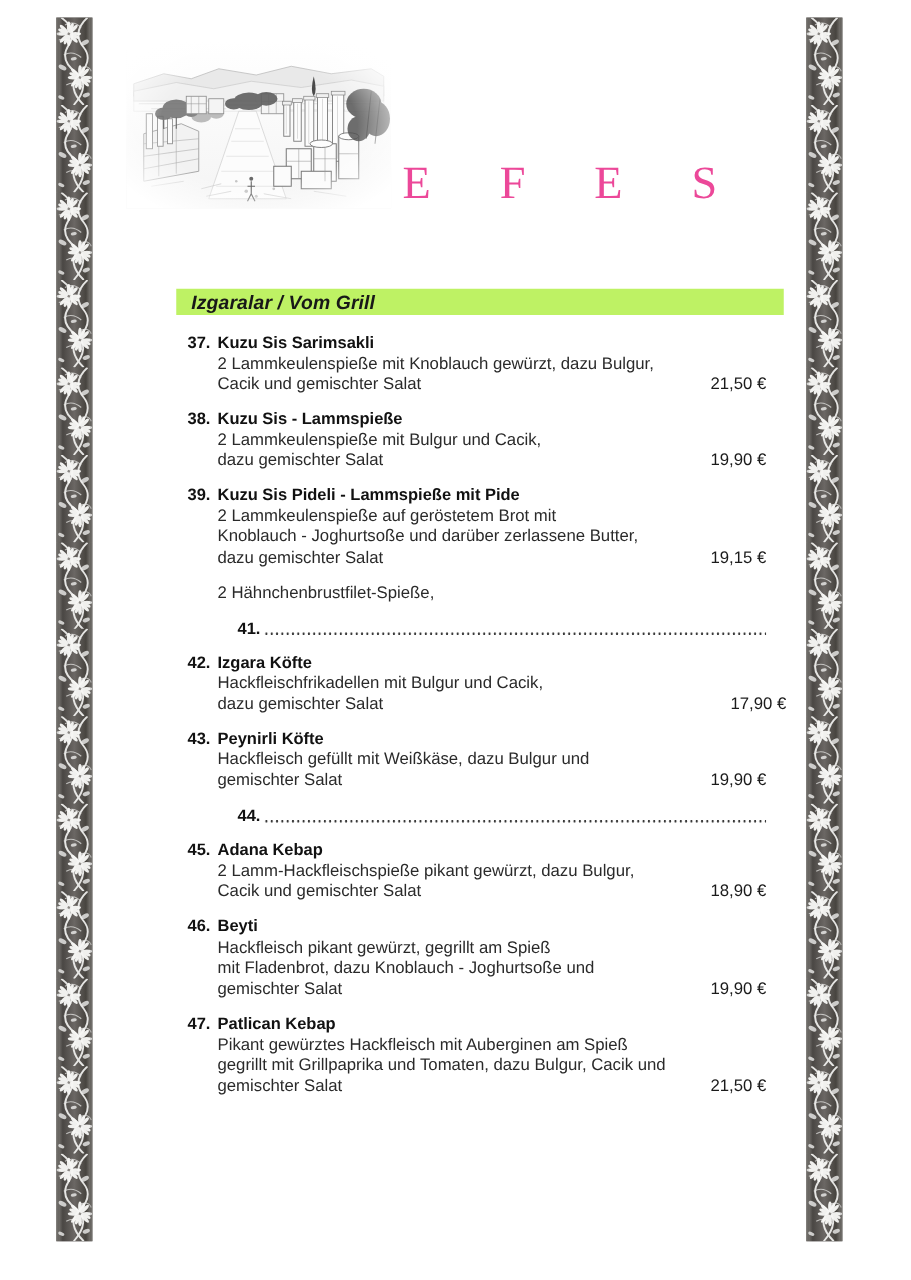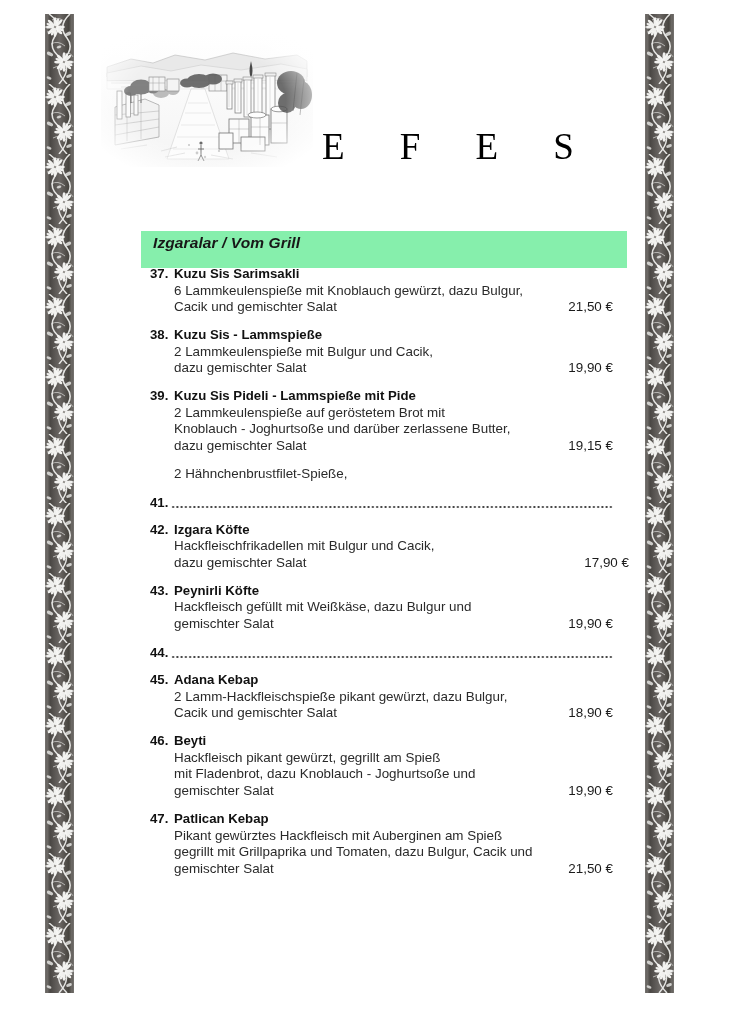--- a/index.html
+++ b/index.html
@@ -62,33 +62,33 @@
   #illustration svg { display: block; width: 212px; height: 134px; }
 
   
   #wordmark {
     position: absolute;
     left: 322px;
     top: 128px;
     font-family: "Liberation Serif", serif;
     font-size: 37px;
     letter-spacing: 0.62em;
-    color: #000000;
+    color: #ec4899;
     white-space: nowrap;
     line-height: 1;
   }
 
   
   #section-band {
     position: absolute;
     left: 141px;
     top: 231px;
     width: 486px;
-    height: 37px;
-    background: #86efac;
+    height: 21px;
+    background: #bef264;
   }
   #section-band .band-label {
     position: absolute;
     left: 12px;
     top: 3px;
     font-size: 15.5px;
     font-weight: bold;
     font-style: italic;
     color: #181818;
     letter-spacing: 0.1px;
@@ -150,21 +150,21 @@
   .ph-row {
     position: relative;
     display: flex;
     align-items: flex-end;
     font-size: 13.2px;
     font-weight: bold;
     color: #111111;
     line-height: 17px;
     height: 17px;
   }
-  .ph-num { flex: 0 0 auto; padding-right: 3px; }
+  .ph-num { flex: 0 0 auto; padding-right: 3px; margin-left: 40px; }
   .ph-dots {
     flex: 1 1 auto;
     position: relative;
     height: 13px;
     overflow: hidden;
   }
   .ph-dots::after {
     content: "";
     position: absolute;
     left: 0;
@@ -2216,21 +2216,21 @@
   <div id="wordmark">E F E S</div>
 
   <div id="section-band">
     <div class="band-label">Izgaralar / Vom Grill</div>
   </div>
 
   <div id="menu-list">
       <div class="menu-item">
         <div class="item-head"><span class="item-num">37.</span><span>Kuzu Sis Sarimsakli</span></div>
         <div class="item-desc">
-          <div class="desc-line">6 Lammkeulenspieße mit Knoblauch gewürzt, dazu Bulgur,</div>
+          <div class="desc-line">2 Lammkeulenspieße mit Knoblauch gewürzt, dazu Bulgur,</div>
           <div class="desc-line" style="position: relative;">Cacik und gemischter Salat<span class="item-price" style="left: 439px; right: auto; margin-left: 0px; width: auto; text-align: right; transform: translateX(-100%);">21,50 €</span></div>
         </div>
       </div>
       <div class="menu-item">
         <div class="item-head"><span class="item-num">38.</span><span>Kuzu Sis - Lammspieße</span></div>
         <div class="item-desc">
           <div class="desc-line">2 Lammkeulenspieße mit Bulgur und Cacik,</div>
           <div class="desc-line" style="position: relative;">dazu gemischter Salat<span class="item-price" style="left: 439px; right: auto; margin-left: 0px; width: auto; text-align: right; transform: translateX(-100%);">19,90 €</span></div>
         </div>
       </div>

